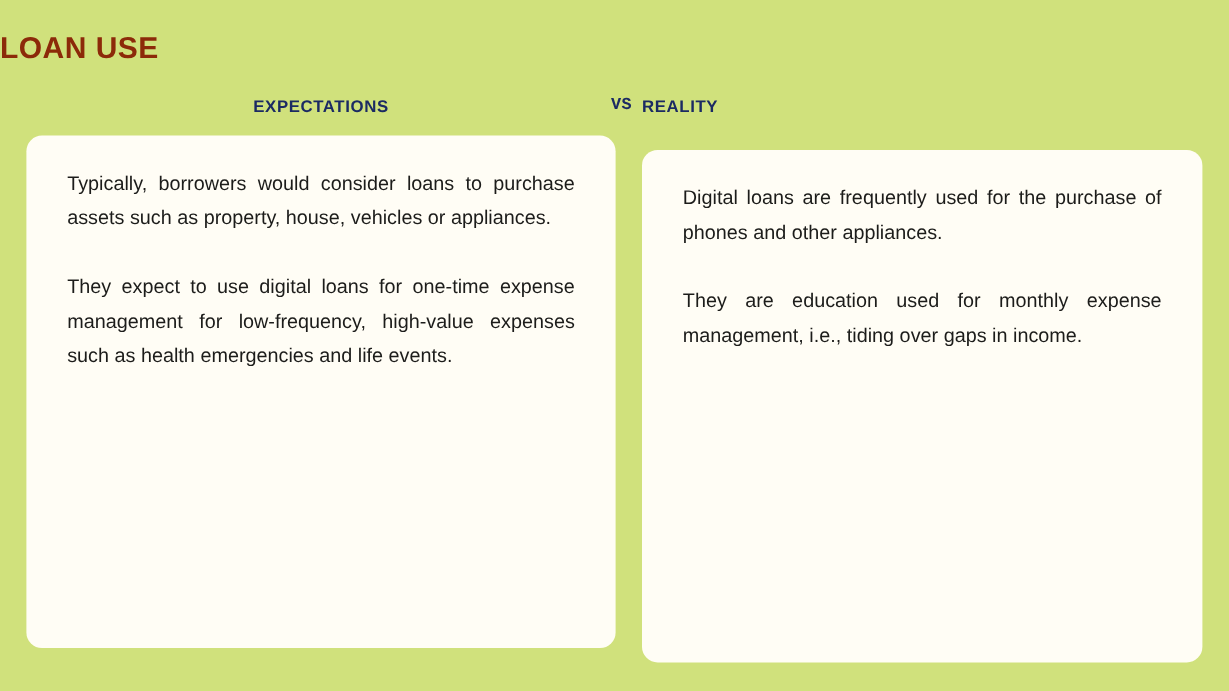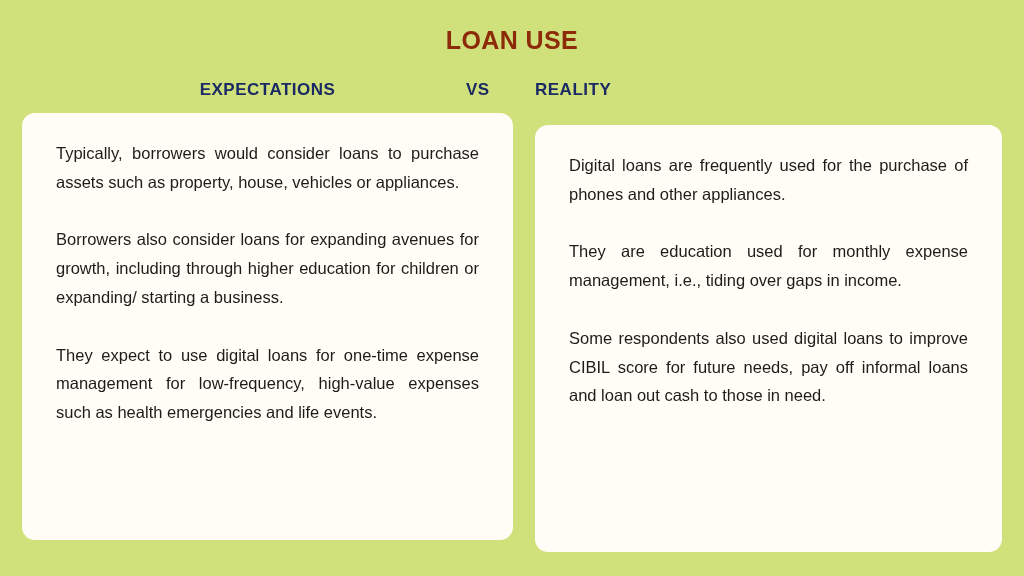--- a/index.html
+++ b/index.html
@@ -17,51 +17,52 @@
     position: relative;
     width: 1024px;
     height: 576px;
     box-sizing: border-box;
   }
   .title {
     position: absolute;
     top: 26px;
     left: 0;
     width: 1024px;
-    text-align: center;
     font-size: 25px;
     font-weight: bold;
     letter-spacing: 0.4px;
     color: #8c2a09;
     font-family: "Liberation Sans", sans-serif;
   }
   .header-row {
     position: absolute;
     top: 80px;
     left: 0;
     width: 1024px;
     height: 26px;
   }
   .hdr {
     position: absolute;
-    font-size: 17px;
+    font-size: 14px;
     font-weight: bold;
     color: #1b2a63;
     letter-spacing: 0.5px;
     font-family: "Liberation Sans", sans-serif;
     white-space: nowrap;
   }
   .hdr-left {
     left: 22px;
     width: 491px;
     text-align: center;
   }
   .hdr-vs {
-    left: 466px;
+    left: 487px;
     width: 62px;
+    text-align: center;
+    font-family: Liberation Mono, monospace;
   }
   .hdr-right {
     left: 535px;
     width: 467px;
     text-align: left;
   }
   .card {
     position: absolute;
     top: 113px;
     background: #fffdf5;
@@ -102,23 +103,21 @@
   <div class="title">LOAN USE</div>
 
   <div class="header-row">
     <div class="hdr hdr-left">EXPECTATIONS</div>
     <div class="hdr hdr-vs">VS</div>
     <div class="hdr hdr-right">REALITY</div>
   </div>
 
   <div class="card card-left">
     <p class="para">Typically, borrowers would consider loans to purchase assets such as property, house, vehicles or appliances.</p>
-    <p class="para">Borrowers also consider loans for expanding avenues for growth, including through higher education for children or expanding/ starting a business.</p>
     <p class="para">They expect to use digital loans for one-time expense management for low-frequency, high-value expenses such as health emergencies and life events.</p>
   </div>
 
   <div class="card card-right">
     <p class="para">Digital loans are frequently used for the purchase of phones and other appliances.</p>
     <p class="para">They are education used for monthly expense management, i.e., tiding over gaps in income.</p>
-    <p class="para">Some respondents also used digital loans to improve CIBIL score for future needs, pay off informal loans and loan out cash to those in need.</p>
   </div>
 
 </div>
 
 </body></html>

